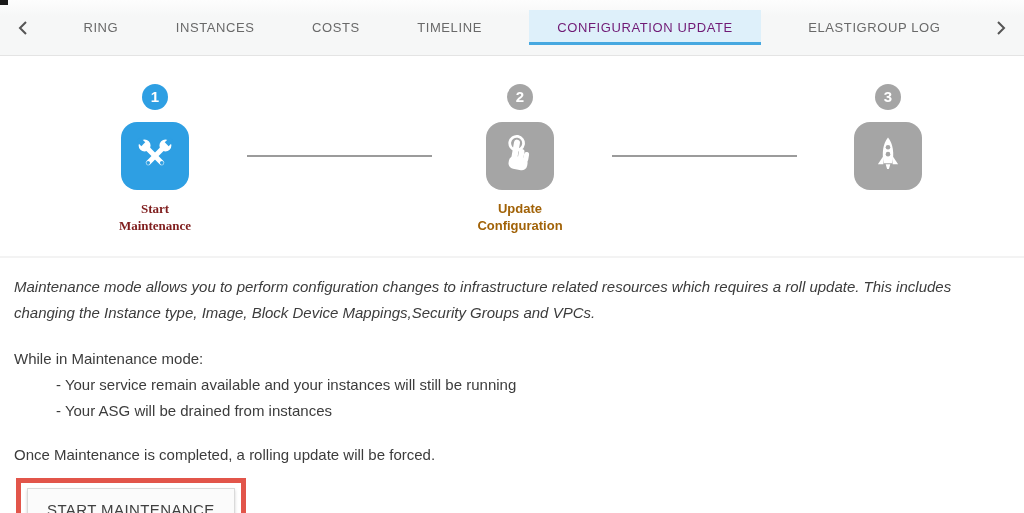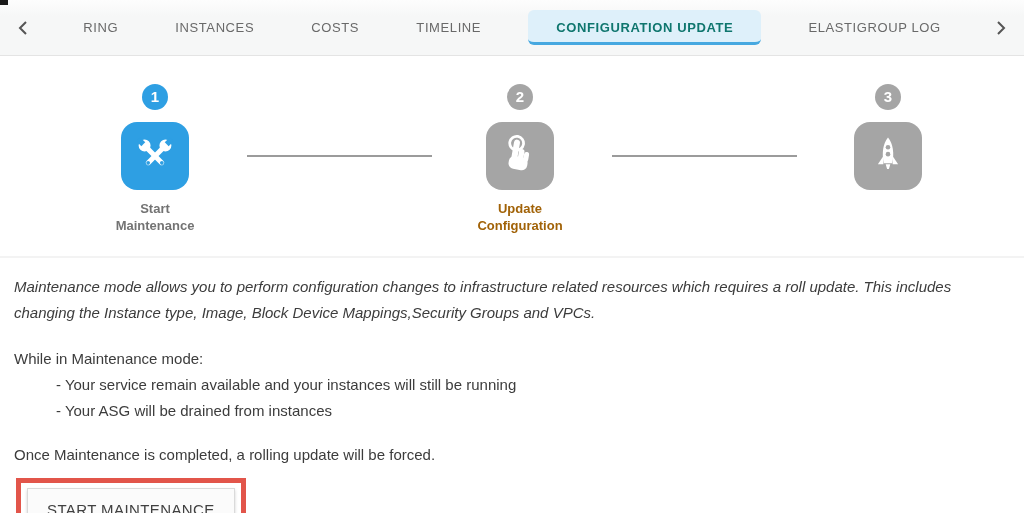--- a/index.html
+++ b/index.html
@@ -34,25 +34,24 @@
     font-size: 13px;
     letter-spacing: 0.6px;
     color: #696969;
     border-bottom: 3px solid transparent;
     border-top: 3px solid transparent;
     cursor: pointer;
     white-space: nowrap;
   }
   .tab.active {
     background: #def0fa;
-    color: #0f766e;
+    color: #701a75;
     border-bottom: 3px solid #47a8e0;
     padding: 0 28px;
-    font-weight: bold;
-    border-radius: 6px;
+    font-weight: normal;
   }
   
   .steps {
     position: relative;
     margin-top: 28px;
     height: 162px;
   }
   .step {
     position: absolute;
     width: 160px;
@@ -71,21 +70,21 @@
   .step-icon {
     width: 68px; height: 68px; border-radius: 16px;
     margin: 12px auto 0 auto;
     display: flex; align-items: center; justify-content: center;
   }
   .step-label {
     margin-top: 10px;
     font-size: 13px; font-weight: bold; line-height: 17px;
   }
   .step.blue .step-number, .step.blue .step-icon { background: #2e9fe3; }
-  .step.blue .step-label { color: #737373; }
+  .step.blue .step-label { color: #7f1d1d; font-family: Liberation Serif, serif; }
   .step.gray .step-number, .step.gray .step-icon { background: #a5a5a5; }
   .step.gray .step-label { color: #a16207; }
   .connector {
     position: absolute;
     top: 71px; height: 2px; background: #9b9b9b;
   }
   .connector-1 { left: 247px; width: 185px; }
   .connector-2 { left: 612px; width: 185px; }
   .divider {
     margin-top: 10px;

